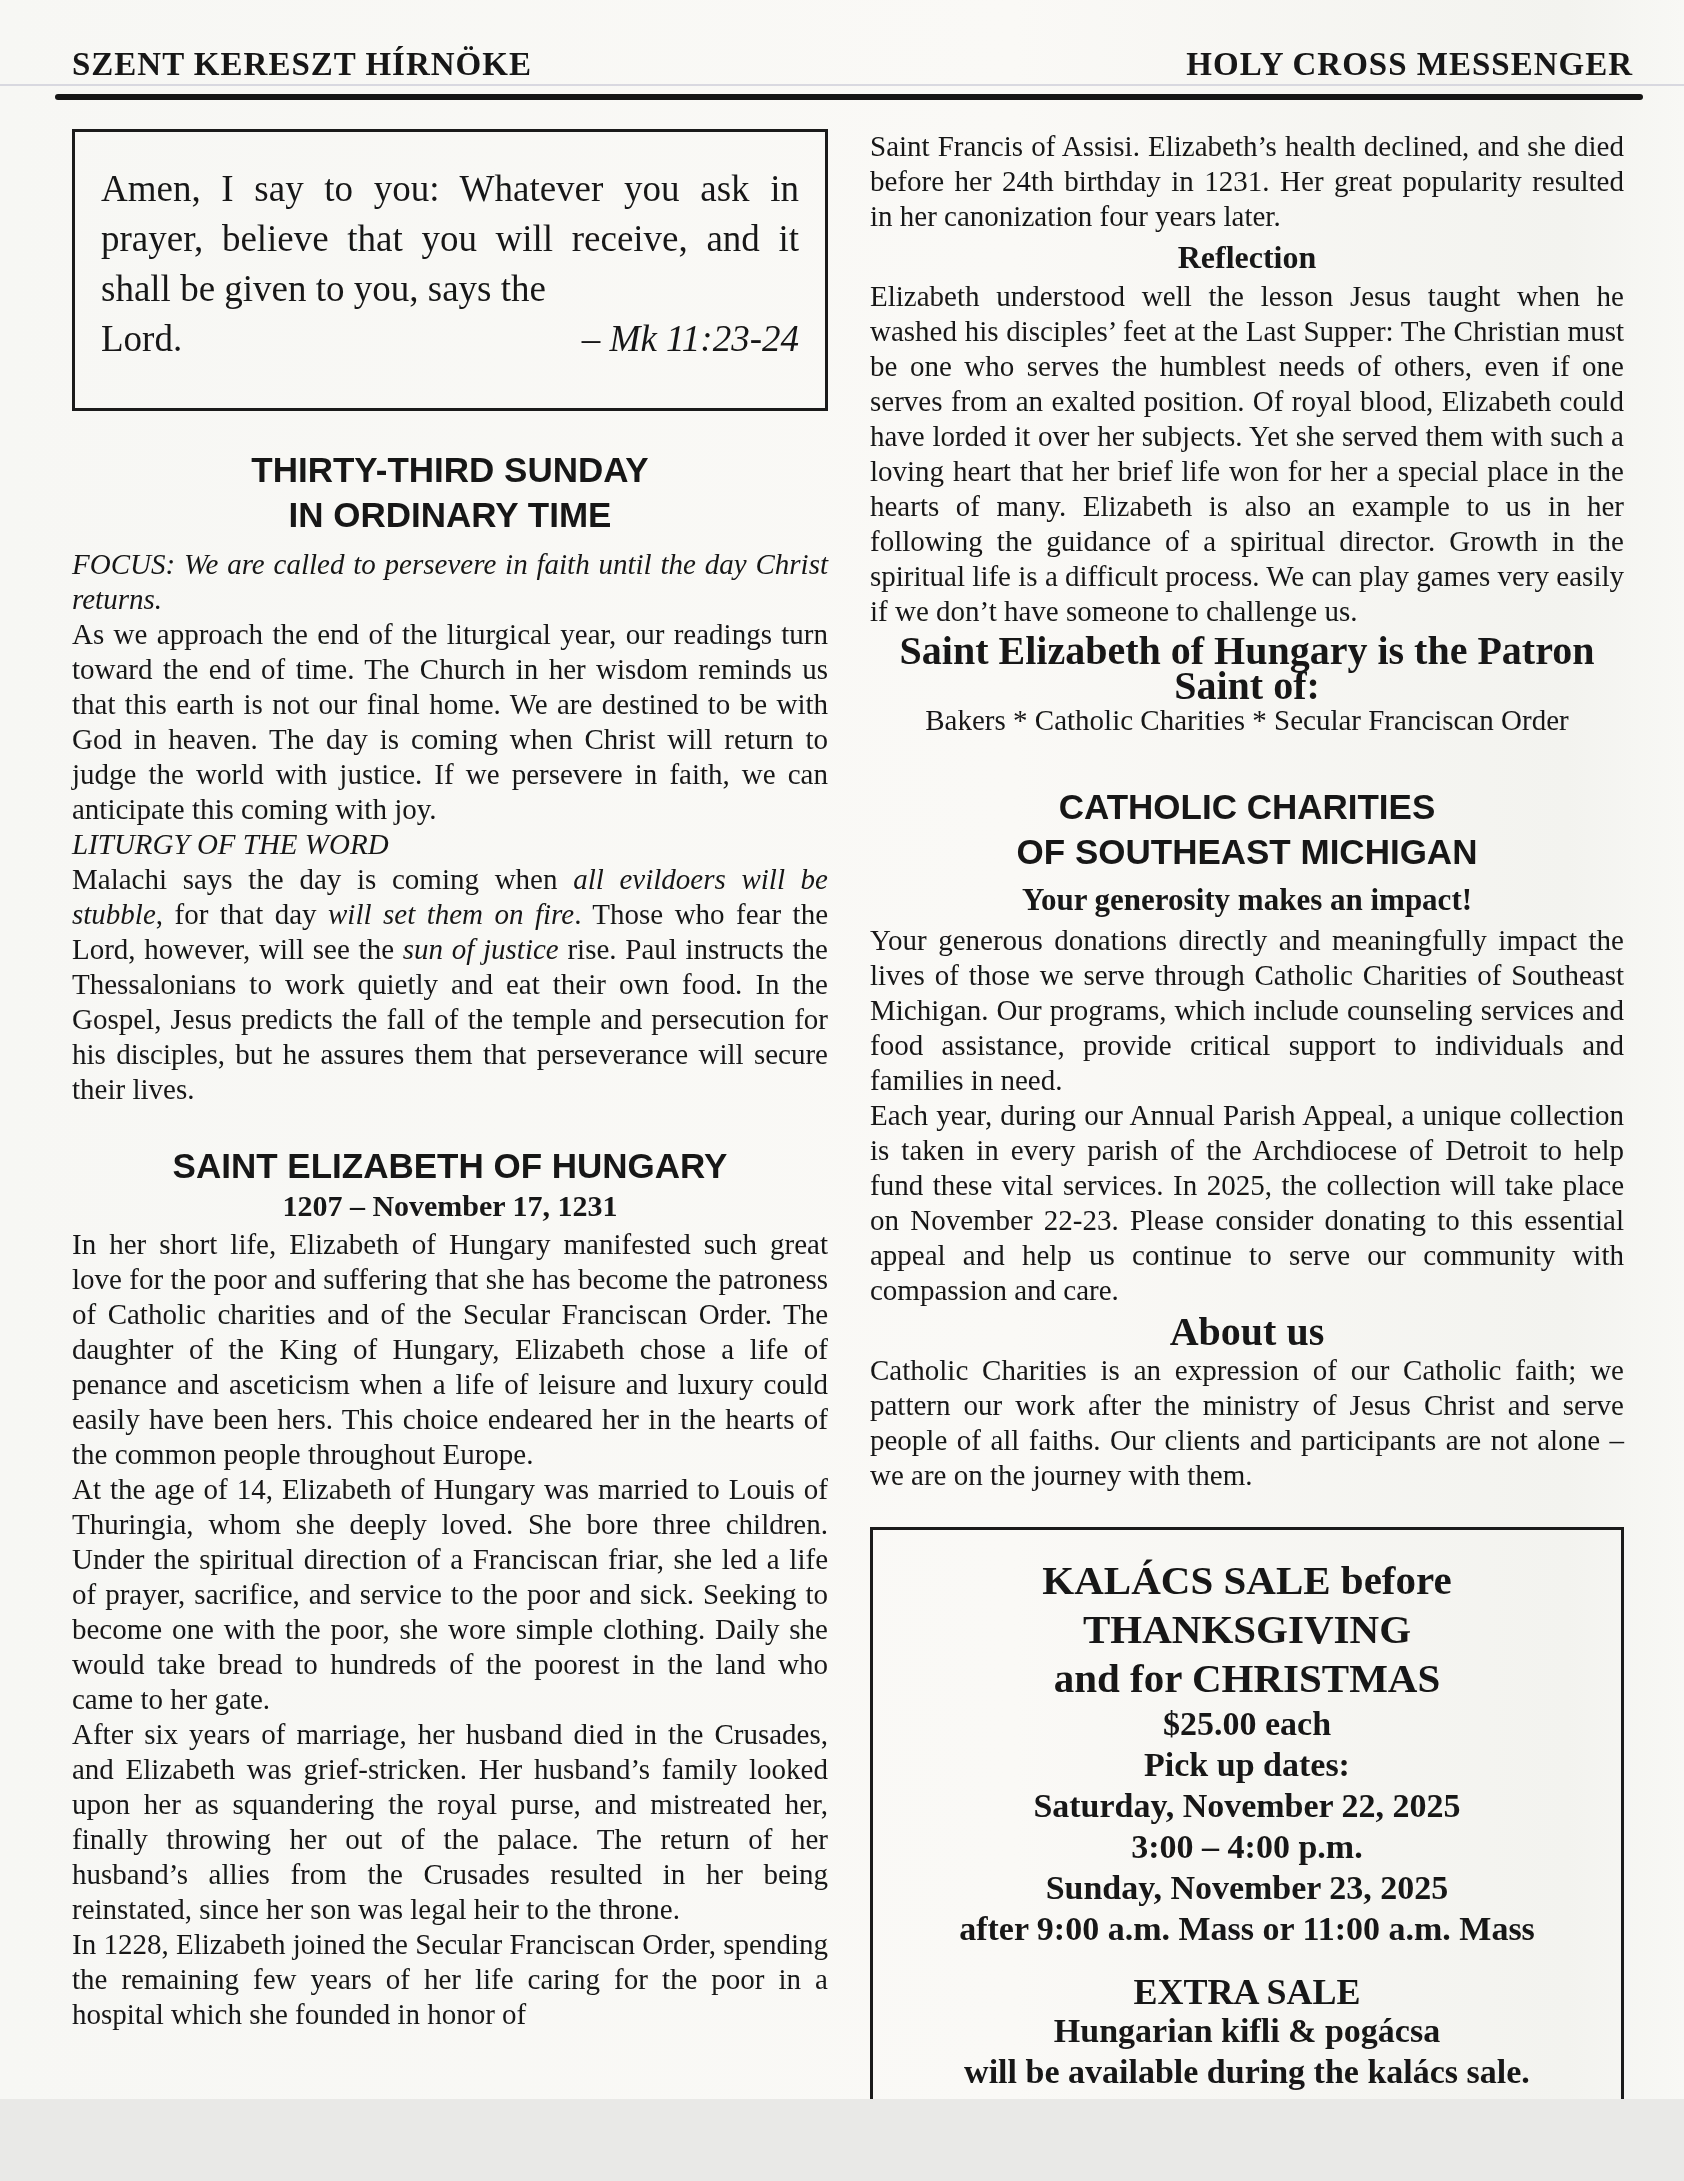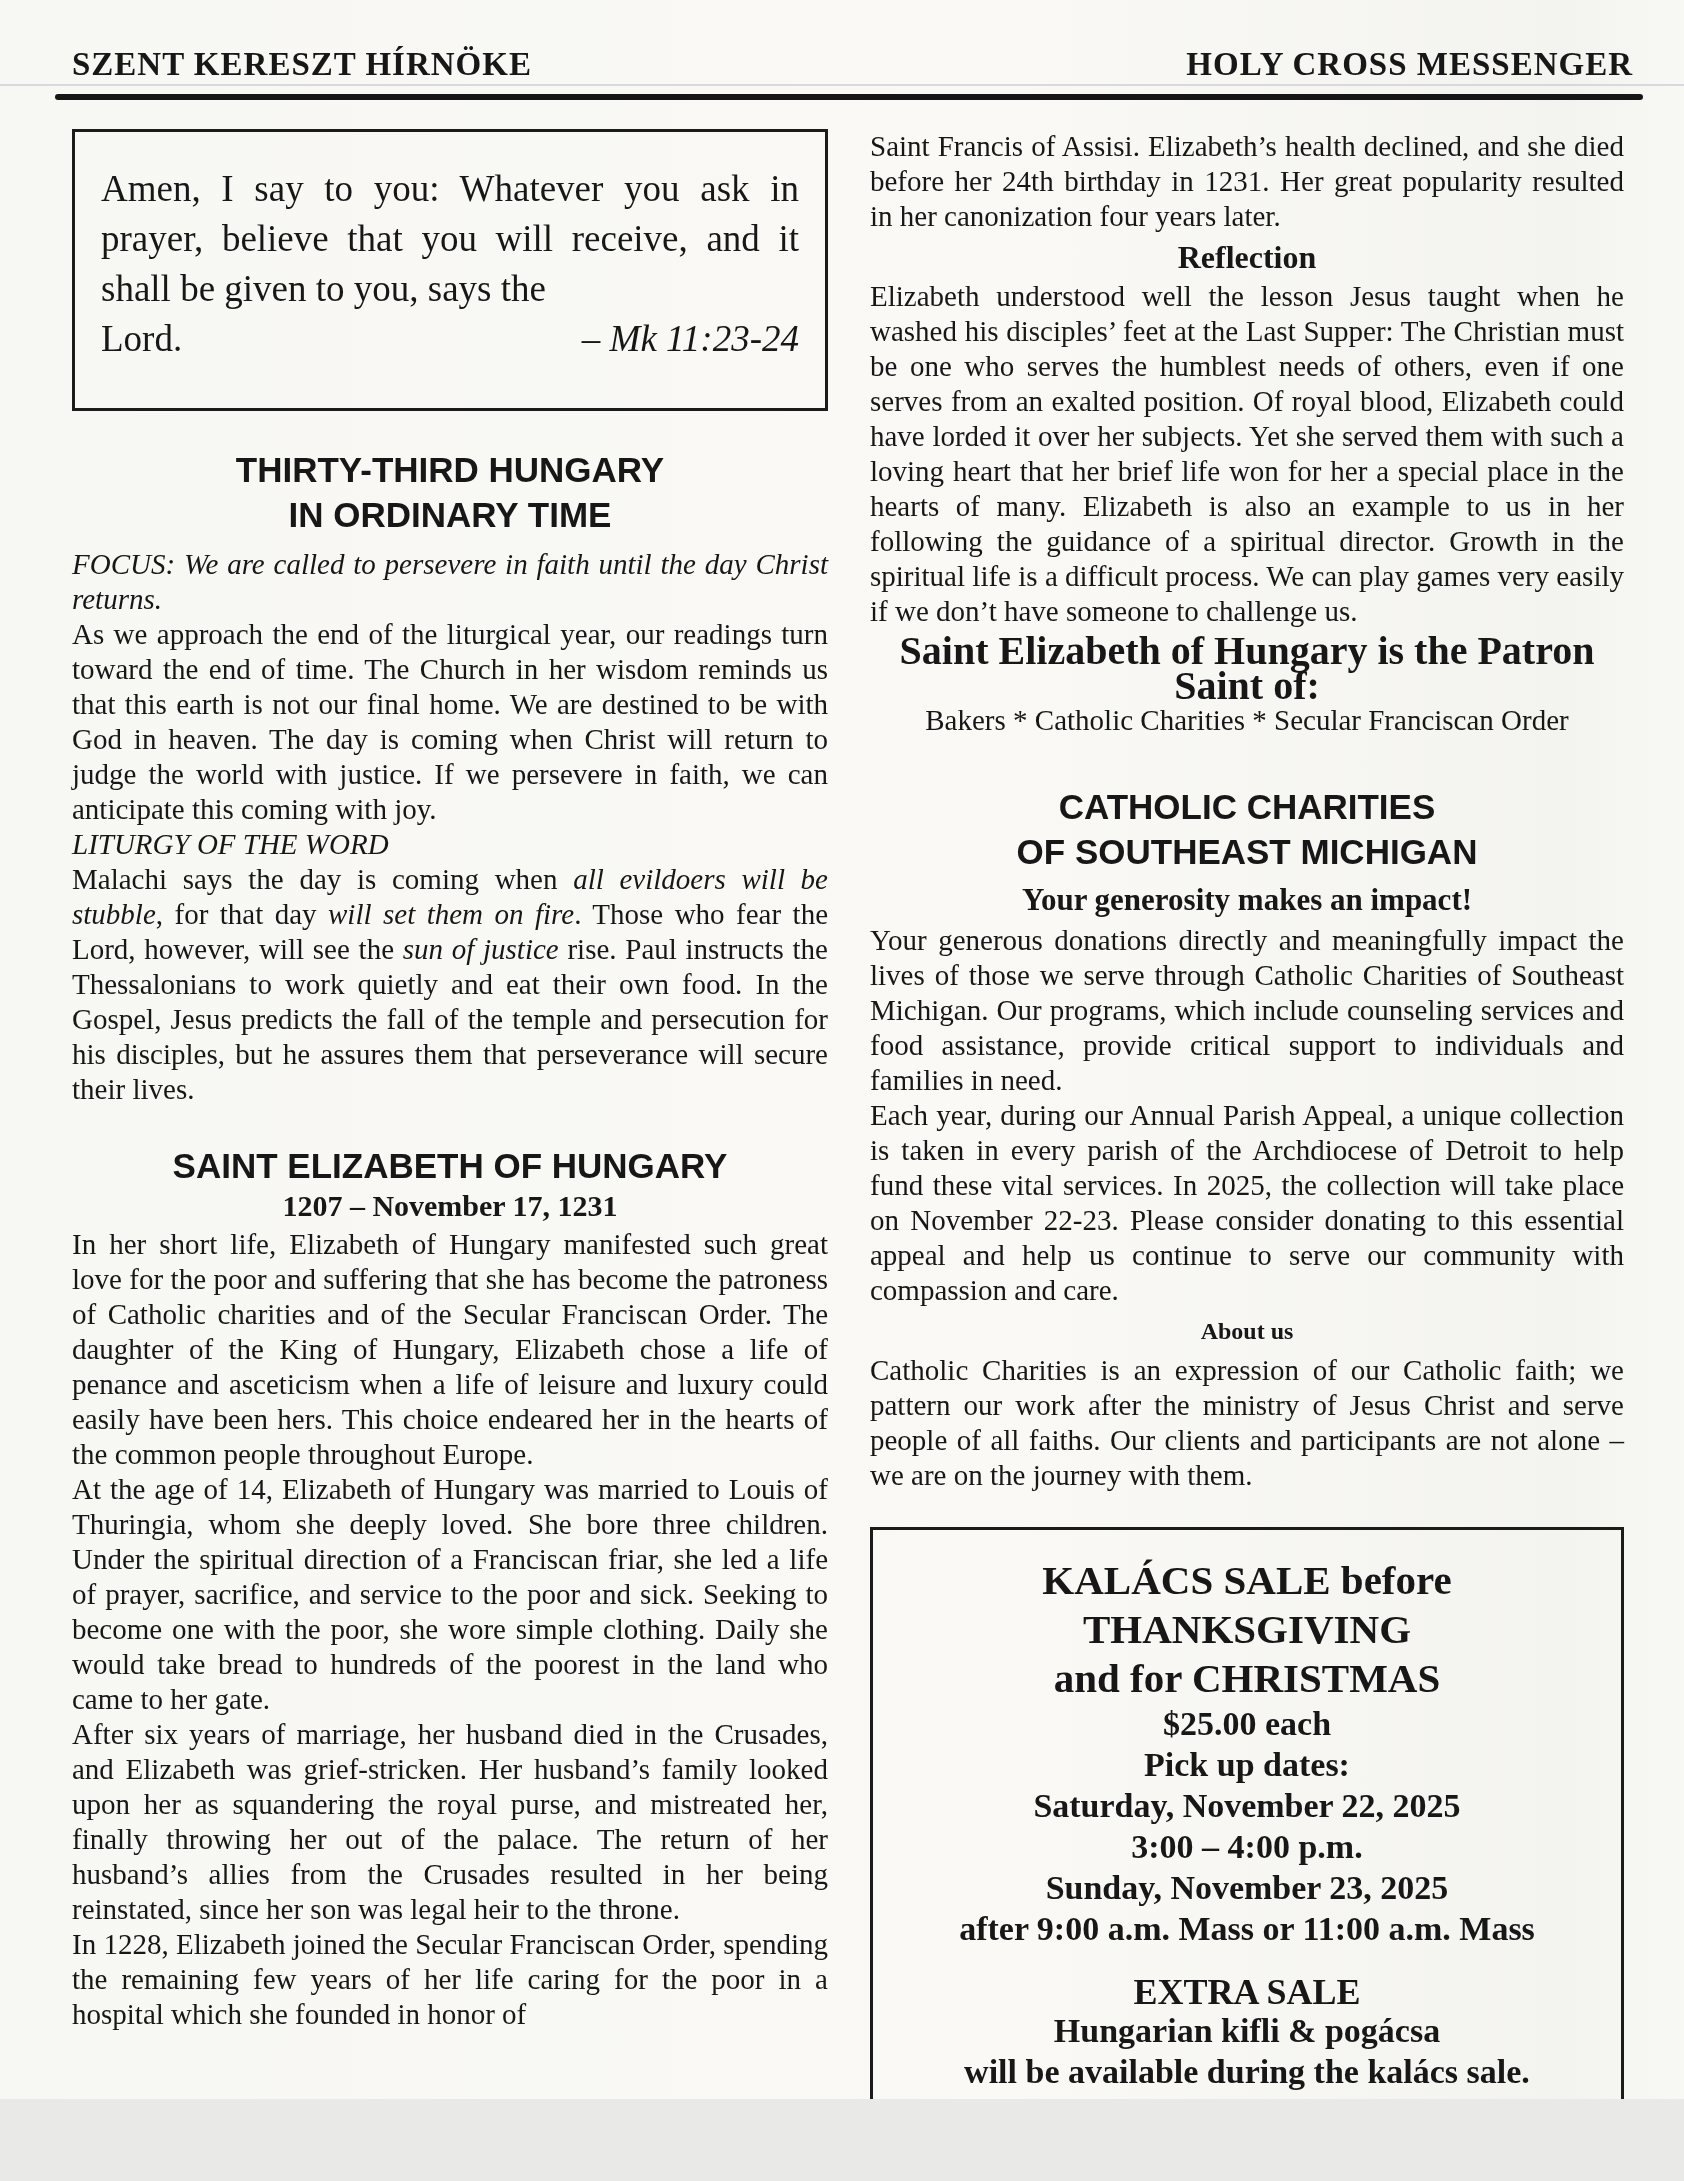--- a/index.html
+++ b/index.html
@@ -31,21 +31,21 @@
 
   .h-serif { font-weight:700; text-align:center; }
   .eliz-title { margin-top:36px; }
   .dates { font-size:30px; margin-bottom:4px; }
   .reflection-head { font-size:32px; margin:6px 0 4px; }
   .patron-head { font-size:40px; margin-top:4px; }
   .patron-list { text-align:center; }
 
   .cc-title { margin-top:46px; }
   .cc-sub { font-size:31px; margin:8px 0 6px; }
-  .about-head { font-size:24px; margin:6px 0 4px; }
+  .about-head { font-size:40px; margin:6px 0 4px; }
 
   .kalacs { border:3px solid #1b1b1b; margin-top:34px; padding:26px 14px 30px;
     text-align:center; font-weight:700; }
   .k-title { font-size:41px; line-height:49px; }
   .k-flavors { font-size:35px; margin-top:10px; line-height:42px; }
   .k-line { font-size:34px; line-height:41px; }
   .k-extra { font-size:36px; margin-top:26px; }
   .k-thanks { font-size:35px; margin-top:30px; }
 </style>
 </head>
@@ -64,21 +64,21 @@
   <div class="col col-left">
 
     <div class="quote-box">
       <div class="jtxt">Amen, I say to you: Whatever you ask in prayer, believe that you will receive, and it shall be given to you, says the</div>
       <div class="quote-last">
         <span>Lord.</span>
         <span class="quote-cite">– Mk 11:23-24</span>
       </div>
     </div>
 
-    <div class="h-sans">THIRTY-THIRD HUNGARY</div>
+    <div class="h-sans">THIRTY-THIRD SUNDAY</div>
     <div class="h-sans" style="margin-bottom:10px;">IN ORDINARY TIME</div>
 
     <p class="focus jtxt">FOCUS: We are called to persevere in faith until the day Christ returns.</p>
     <p class="jtxt">As we approach the end of the liturgical year, our readings turn toward the end of time. The Church in her wisdom reminds us that this earth is not our final home. We are destined to be with God in heaven. The day is coming when Christ will return to judge the world with justice. If we persevere in faith, we can anticipate this coming with joy.</p>
     <p class="ital-head">LITURGY OF THE WORD</p>
     <p class="jtxt"><span>Malachi says the day is coming when </span><i>all evildoers will be stubble</i><span>, for that day </span><i>will set them on fire</i><span>. Those who fear the Lord, however, will see the </span><i>sun of justice</i><span> rise. Paul instructs the Thessalonians to work quietly and eat their own food. In the Gospel, Jesus predicts the fall of the temple and persecution for his disciples, but he assures them that perseverance will secure their lives.</span></p>
 
     <div class="h-sans eliz-title">SAINT ELIZABETH OF HUNGARY</div>
     <div class="h-serif dates">1207 – November 17, 1231</div>
     <p class="jtxt">In her short life, Elizabeth of Hungary manifested such great love for the poor and suffering that she has become the patroness of Catholic charities and of the Secular Franciscan Order. The daughter of the King of Hungary, Elizabeth chose a life of penance and asceticism when a life of leisure and luxury could easily have been hers. This choice endeared her in the hearts of the common people throughout Europe.</p>

